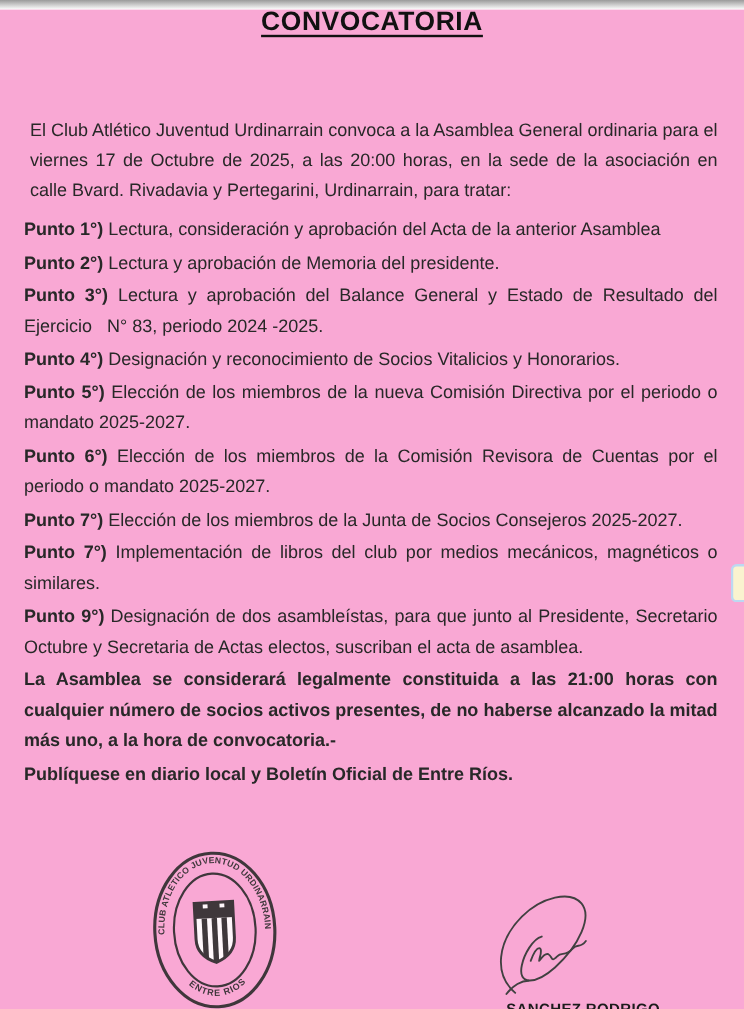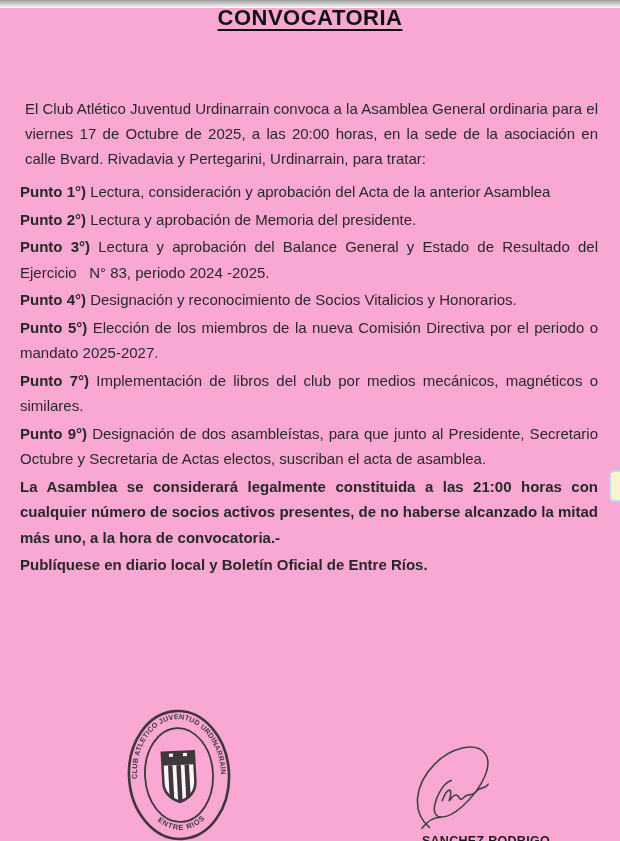--- a/index.html
+++ b/index.html
@@ -44,20 +44,22 @@
   <h1 class="doc-title">CONVOCATORIA</h1>
 
   <div class="content">
     <p class="intro">El Club Atlético Juventud Urdinarrain convoca a la Asamblea General ordinaria para el viernes 17 de Octubre de 2025, a las 20:00 horas, en la sede de la asociación en calle Bvard. Rivadavia y Pertegarini, Urdinarrain, para tratar:</p>
 
     <p><strong>Punto 1°)</strong> <span>Lectura, consideración y aprobación del Acta de la anterior Asamblea</span></p>
     <p><strong>Punto 2°)</strong> <span>Lectura y aprobación de Memoria del presidente.</span></p>
     <p><strong>Punto 3°)</strong> <span>Lectura y aprobación del Balance General y Estado de Resultado del Ejercicio&nbsp;&nbsp; N° 83, periodo 2024 -2025.</span></p>
     <p><strong>Punto 4°)</strong> <span>Designación y reconocimiento de Socios Vitalicios y Honorarios.</span></p>
     <p><strong>Punto 5°)</strong> <span>Elección de los miembros de la nueva Comisión Directiva por el periodo o mandato 2025-2027.</span></p>
+    <p><strong>Punto 6°)</strong> <span>Elección de los miembros de la Comisión Revisora de Cuentas por el periodo o mandato 2025-2027.</span></p>
+    <p><strong>Punto 7°)</strong> <span>Elección de los miembros de la Junta de Socios Consejeros 2025-2027.</span></p>
     <p><strong>Punto 7°)</strong> <span>Implementación de libros del club por medios mecánicos, magnéticos o similares.</span></p>
     <p><strong>Punto 9°)</strong> <span>Designación de dos asambleístas, para que junto al Presidente, Secretario Octubre y Secretaria de Actas electos, suscriban el acta de asamblea.</span></p>
 
     <div class="closing-block">
       <p>La Asamblea se considerará legalmente constituida a las 21:00 horas con cualquier número de socios activos presentes, de no haberse alcanzado la mitad más uno, a la hora de convocatoria.-</p>
       <p>Publíquese en diario local y Boletín Oficial de Entre Ríos.</p>
     </div>
   </div>
 
   <div class="seal">

